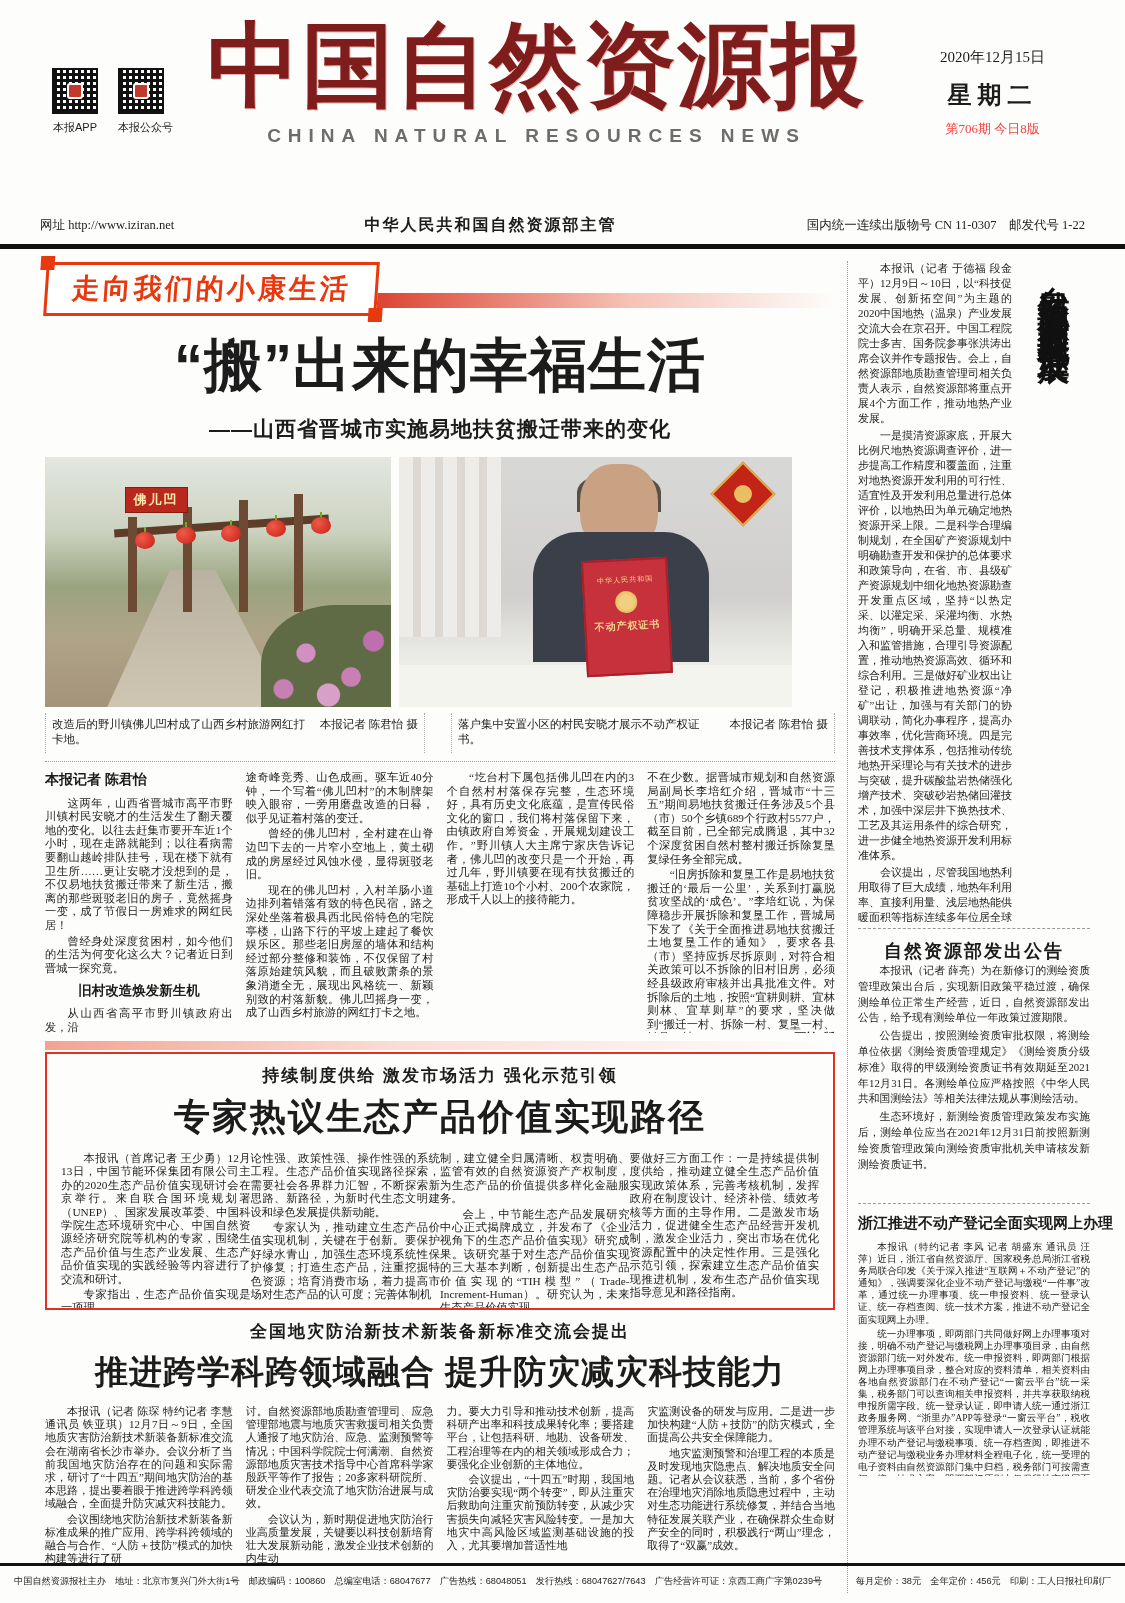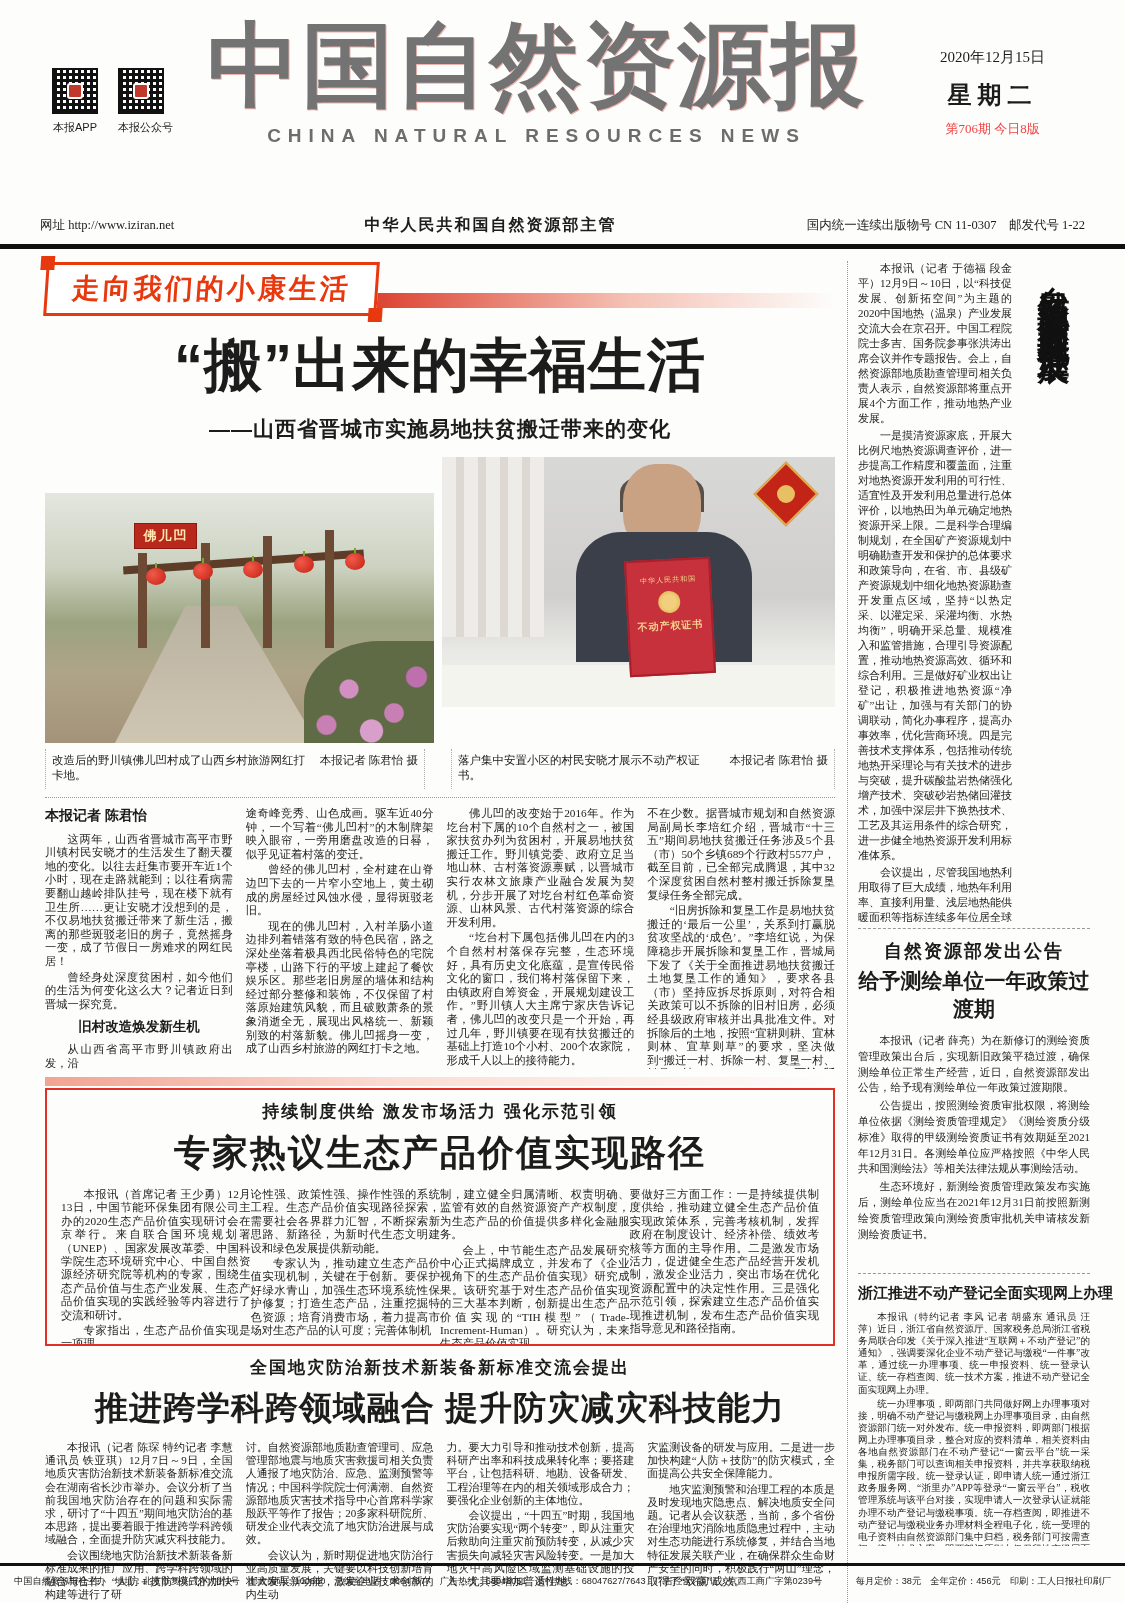--- a/index.html
+++ b/index.html
@@ -17,21 +17,21 @@
   .qr {
     width:46px; height:46px; position:relative; border:2px solid #111;
     background:
       repeating-linear-gradient(0deg,#111 0 3px,rgba(255,255,255,0) 3px 6px),
       repeating-linear-gradient(90deg,#111 0 3px,#fff 3px 6px);
   }
   .qr-dot { position:absolute; left:31%; top:31%; width:38%; height:38%; background:#c0392b; border:2px solid #fff; border-radius:3px; }
   .qr-label { font-size:11px; margin-top:6px; font-family:"Liberation Sans",sans-serif; }
   .masthead-center { flex:1; text-align:center; }
   .masthead-title {
-    font-size:92px; line-height:1.05; font-weight:bold; color:#737373;
+    font-size:92px; line-height:1.05; font-weight:bold; color:#7f1d1d;
     letter-spacing:2px; font-family:"Liberation Serif","DejaVu Serif",serif;
     text-shadow:1px 1px 0 rgba(211,38,26,.35);
   }
   .masthead-en { margin-top:10px; font-size:19px; letter-spacing:7px; color:#6d6d6d; font-family:"Liberation Sans",sans-serif; font-weight:bold; }
   .date-block { width:185px; text-align:center; padding-top:28px; line-height:1.5; }
   .d1 { font-size:15px; }
   .d2 { font-size:24px; font-weight:bold; letter-spacing:6px; margin:8px 0 6px; }
   .d3 { font-size:13px; color:#ef4444; }
   .info-row { display:flex; justify-content:space-between; align-items:center; padding:0 40px; height:30px; font-size:12.5px; }
   .supervisor { font-weight:bold; font-size:16px; font-family:"Liberation Sans",sans-serif; letter-spacing:2px; }
@@ -51,21 +51,21 @@
   }
   .banner i { position:absolute; width:14px; height:14px; background:#e8380d; }
   .banner i.tl { left:-9px; top:-9px; } .banner i.br { right:-9px; bottom:-9px; }
   .swoosh { flex:1; height:15px; margin-left:-6px; margin-top:22px;
     background:linear-gradient(90deg,rgba(216,45,25,.9),rgba(235,120,95,.45) 55%,rgba(255,255,255,0)); }
   .lead-headline { text-align:center; font-family:"Liberation Sans",sans-serif; font-weight:bold; font-size:58px; letter-spacing:1px; margin-top:10px; }
   .lead-subhead { text-align:center; font-family:"Liberation Sans",sans-serif; font-weight:bold; font-size:21px; margin-top:10px; letter-spacing:1px; }
 
   .photo-row { display:flex; gap:8px; margin-top:14px; }
   .photo { position:relative; height:250px; overflow:hidden; background:#ccc; }
-  .photo-left { width:389px;margin-top:36px; }
+  .photo-left { width:346px; }
   .photo-right { width:393px; }
   
   .photo-left { background:linear-gradient(180deg,#e3e7e0 0%,#ccd2c0 30%,#9aa37f 52%,#b0a488 72%,#a3937a 100%); }
   .ph-path { position:absolute; left:18%; right:30%; bottom:0; height:55%; background:linear-gradient(180deg,#b9b2a0,#cfc6b2); clip-path:polygon(35% 0,60% 0,100% 100%,0 100%); }
   .ph-flowers { position:absolute; right:-20px; bottom:-18px; width:150px; height:120px;
     background:radial-gradient(circle at 60% 60%, #c77fb4 0 8%, transparent 9%),
                radial-gradient(circle at 30% 40%, #d290c2 0 7%, transparent 8%),
                radial-gradient(circle at 75% 30%, #bd6fae 0 7%, transparent 8%),
                radial-gradient(circle at 45% 75%, #d79fc9 0 9%, transparent 10%),
                radial-gradient(circle at 15% 70%, #c77fb4 0 6%, transparent 7%),
@@ -240,21 +240,20 @@
           <p class="bp">曾经身处深度贫困村，如今他们的生活为何变化这么大？记者近日到晋城一探究竟。</p>
           <p class="crosshead">旧村改造焕发新生机</p>
           <p class="bp">从山西省高平市野川镇政府出发，沿</p>
         </div>
         <div class="col">
           <p class="bp ni">途奇峰竞秀、山色成画。驱车近40分钟，一个写着“佛儿凹村”的木制牌架映入眼帘，一旁用磨盘改造的日晷，似乎见证着村落的变迁。</p>
           <p class="bp">曾经的佛儿凹村，全村建在山脊边凹下去的一片窄小空地上，黄土砌成的房屋经过风蚀水侵，显得斑驳老旧。</p>
           <p class="bp">现在的佛儿凹村，入村羊肠小道边排列着错落有致的特色民宿，路之深处坐落着极具西北民俗特色的宅院亭楼，山路下行的平坡上建起了餐饮娱乐区。那些老旧房屋的墙体和结构经过部分整修和装饰，不仅保留了村落原始建筑风貌，而且破败萧条的景象消逝全无，展现出风格统一、新颖别致的村落新貌。佛儿凹摇身一变，成了山西乡村旅游的网红打卡之地。</p>
         </div>
         <div class="col">
-          <p class="bp">佛儿凹的改变始于2016年。作为圪台村下属的10个自然村之一，被国家扶贫办列为贫困村，开展易地扶贫搬迁工作。野川镇党委、政府立足当地山林、古村落资源禀赋，以晋城市实行农林文旅康产业融合发展为契机，分步开展了对圪台村红色革命资源、山林风景、古代村落资源的综合开发利用。</p>
           <p class="bp">“圪台村下属包括佛儿凹在内的3个自然村村落保存完整，生态环境好，具有历史文化底蕴，是宣传民俗文化的窗口，我们将村落保留下来，由镇政府自筹资金，开展规划建设工作。”野川镇人大主席宁家庆告诉记者，佛儿凹的改变只是一个开始，再过几年，野川镇要在现有扶贫搬迁的基础上打造10个小村、200个农家院，形成千人以上的接待能力。</p>
 
         </div>
         <div class="col">
           <p class="bp ni">不在少数。据晋城市规划和自然资源局副局长李培红介绍，晋城市“十三五”期间易地扶贫搬迁任务涉及5个县（市）50个乡镇689个行政村5577户，截至目前，已全部完成腾退，其中32个深度贫困自然村整村搬迁拆除复垦复绿任务全部完成。</p>
           <p class="bp"><span>“旧房拆除和复垦工作是易地扶贫搬迁的‘最后一公里’，关系到打赢脱贫攻坚战的‘成色’。”李培红说，为保障稳步开展拆除和复垦工作，晋城局下发了《关于全面推进易地扶贫搬迁土地复垦工作的通知》，要求各县（市）坚持应拆尽拆原则，对符合相关政策可以不拆除的旧村旧房，必须经县级政府审核并出具批准文件。对拆除后的土地，按照“宜耕则耕、宜林则林、宜草则草”的要求，坚决做到“搬迁一村、拆除一村、复垦一村、销号一村”。</span><span class="jump">▼下转2版</span></p>
         </div>
       </div>
 
       <div class="pink-stripe"></div>
@@ -310,21 +309,20 @@
         <div class="geo-body">
           <p class="bp">本报讯（记者 于德福 段金平）12月9日～10日，以“科技促发展、创新拓空间”为主题的2020中国地热（温泉）产业发展交流大会在京召开。中国工程院院士多吉、国务院参事张洪涛出席会议并作专题报告。会上，自然资源部地质勘查管理司相关负责人表示，自然资源部将重点开展4个方面工作，推动地热产业发展。</p>
           <p class="bp">一是摸清资源家底，开展大比例尺地热资源调查评价，进一步提高工作精度和覆盖面，注重对地热资源开发利用的可行性、适宜性及开发利用总量进行总体评价，以地热田为单元确定地热资源开采上限。二是科学合理编制规划，在全国矿产资源规划中明确勘查开发和保护的总体要求和政策导向，在省、市、县级矿产资源规划中细化地热资源勘查开发重点区域，坚持“以热定采、以灌定采、采灌均衡、水热均衡”，明确开采总量、规模准入和监管措施，合理引导资源配置，推动地热资源高效、循环和综合利用。三是做好矿业权出让登记，积极推进地热资源“净矿”出让，加强与有关部门的协调联动，简化办事程序，提高办事效率，优化营商环境。四是完善技术支撑体系，包括推动传统地热开采理论与有关技术的进步与突破，提升碳酸盐岩热储强化增产技术、突破砂岩热储回灌技术，加强中深层井下换热技术、工艺及其运用条件的综合研究，进一步健全地热资源开发利用标准体系。</p>
           <p class="bp">会议提出，尽管我国地热利用取得了巨大成绩，地热年利用率、直接利用量、浅层地热能供暖面积等指标连续多年位居全球第一，但离国家能源“十三五”规划确定的地热利用目标仍有较大差距。今后，在改善我国能源结构、实现2060年碳中和目标国际承诺过程中，地热的作用将进一步凸显，政府将对地热产业发展提供更加有力的支持。</p>
         </div>
         <div class="vert-headline">自然资源部将从四方面支持地热产业发展</div>
       </div>
 
       <div class="survey">
         <div class="survey-h1">自然资源部发出公告</div>
-        <div class="survey-h2">给予测绘单位一年政策过渡期</div>
         <div class="survey-body">
           <p class="bp">本报讯（记者 薛亮）为在新修订的测绘资质管理政策出台后，实现新旧政策平稳过渡，确保测绘单位正常生产经营，近日，自然资源部发出公告，给予现有测绘单位一年政策过渡期限。</p>
           <p class="bp">公告提出，按照测绘资质审批权限，将测绘单位依据《测绘资质管理规定》《测绘资质分级标准》取得的甲级测绘资质证书有效期延至2021年12月31日。各测绘单位应严格按照《中华人民共和国测绘法》等相关法律法规从事测绘活动。</p>
           <p class="bp">生态环境好，新测绘资质管理政策发布实施后，测绘单位应当在2021年12月31日前按照新测绘资质管理政策向测绘资质审批机关申请核发新测绘资质证书。</p>
         </div>
       </div>
 
       <div class="zhejiang">
         <div class="zj-headline">浙江推进不动产登记全面实现网上办理</div>
         <div class="zj-body">

